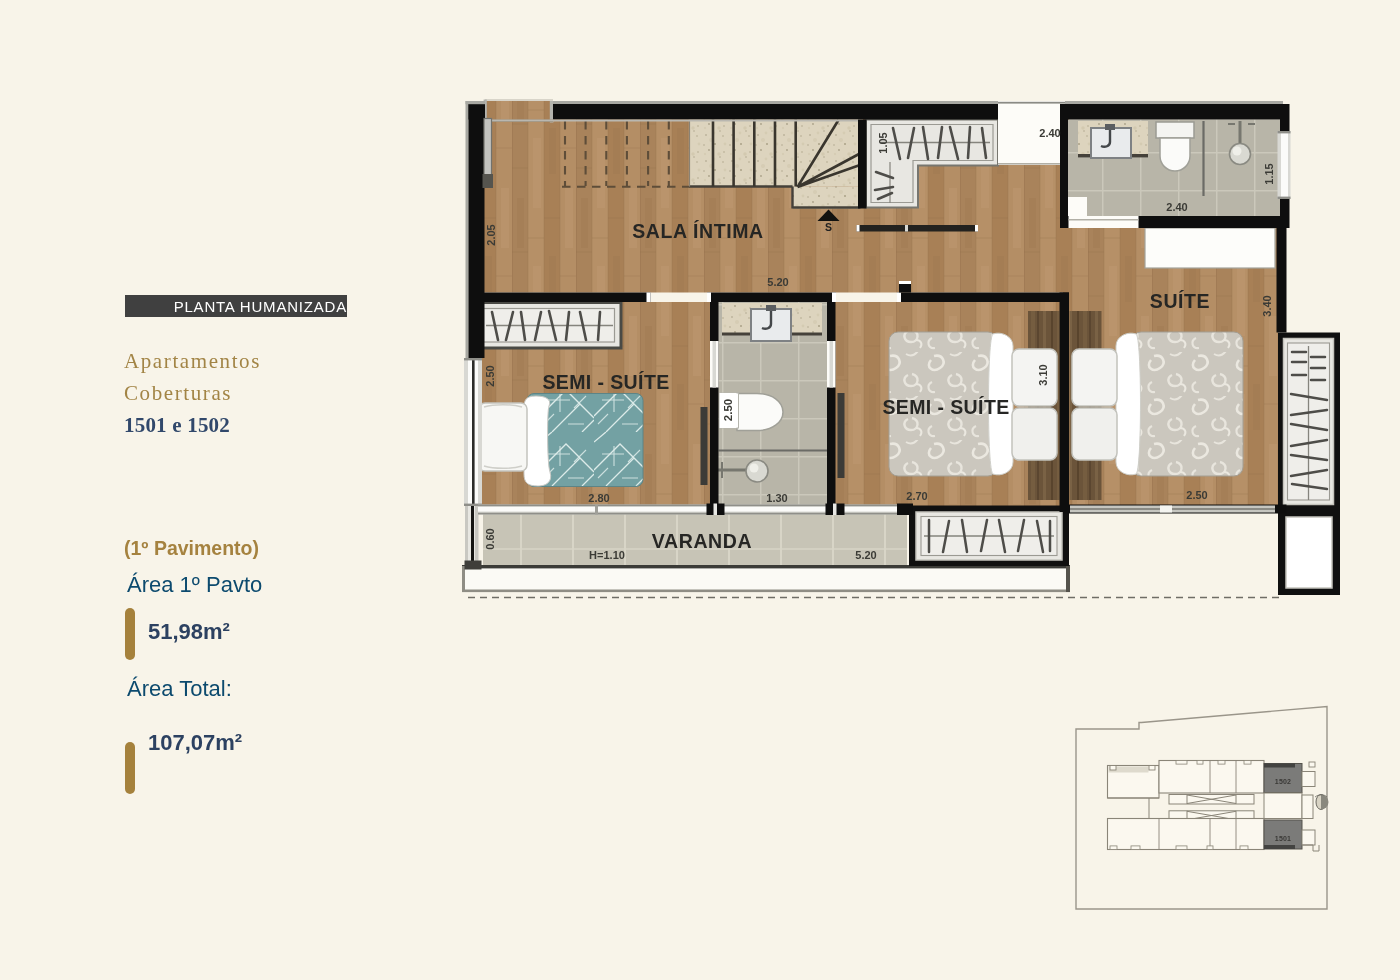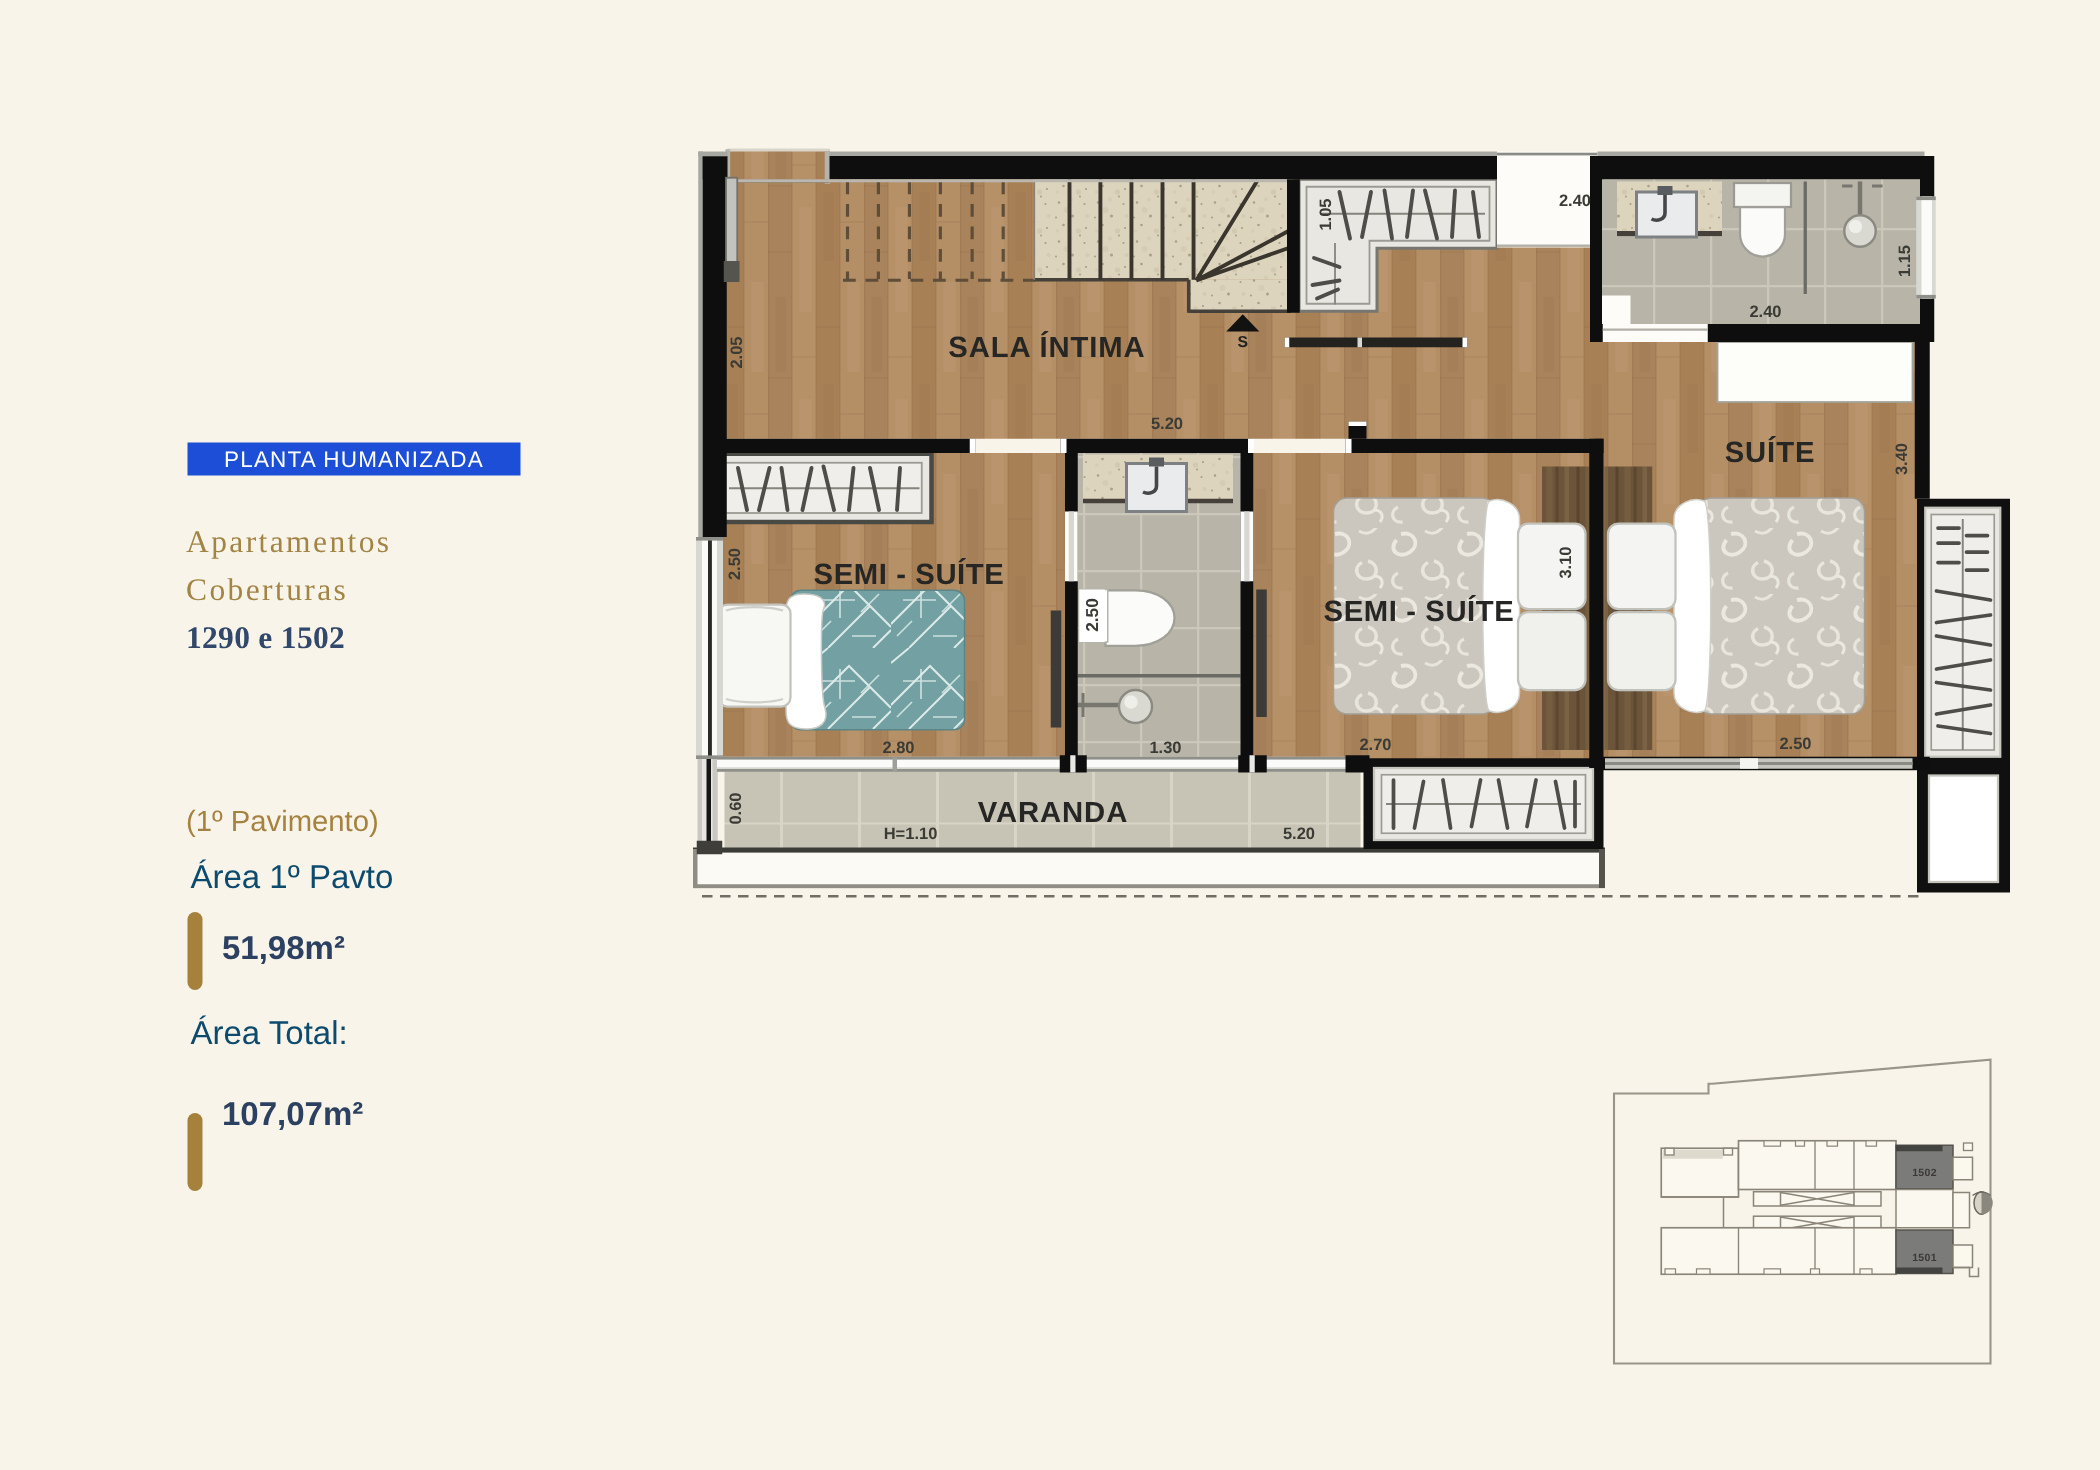--- a/index.html
+++ b/index.html
@@ -1,32 +1,32 @@
 <!DOCTYPE html>
 <html lang="pt"><head>
 <meta charset="utf-8">
 <title>Planta Humanizada</title>
 <style>
   html,body{margin:0;padding:0}
   body{width:1400px;height:980px;background:#f8f4e9;font-family:"Liberation Sans",sans-serif;position:relative;overflow:hidden}
   .abs{position:absolute}
-  .tagbox{left:125px;top:295px;width:222px;height:22px;background:#1d4ed8;color:#fff;font-size:15px;letter-spacing:0.8px;text-align:center;line-height:23px}
+  .tagbox{left:125px;top:295px;width:222px;height:22px;background:#404040;color:#fff;font-size:15px;letter-spacing:0.8px;text-align:right;line-height:23px}
   .head{left:124px;top:345px;font-family:"Liberation Serif",serif;font-size:21px;line-height:32px;color:#a28445;letter-spacing:1.6px}
   .head b{color:#31486b;font-weight:bold;letter-spacing:0.2px}
-  .pav{left:124px;top:537px;color:#a5823f;font-weight:normal;font-size:19.5px}
+  .pav{left:124px;top:537px;color:#a5823f;font-weight:bold;font-size:19.5px}
   .lbl{color:#0c4a6e;font-size:22px}
   .goldbar{width:10px;height:52px;background:#a5813c;border-radius:5px}
   .val{color:#2c4161;font-size:22px;font-weight:bold}
 </style>
 </head>
 <body>
 
 <div class="abs tagbox">PLANTA HUMANIZADA</div>
 
-<div class="abs head">Apartamentos<br>Coberturas<br><b>1290 e 1502</b></div>
+<div class="abs head">Apartamentos<br>Coberturas<br><b>1501 e 1502</b></div>
 
 <div class="abs pav">(1º Pavimento)</div>
 
 <div class="abs lbl" style="left:127px;top:572px">Área 1º Pavto</div>
 
 <div class="abs goldbar" style="left:125px;top:608px"></div>
 
 <div class="abs val" style="left:148px;top:619px">51,98m²</div>
 
 <div class="abs lbl" style="left:127px;top:676px">Área Total:</div>

